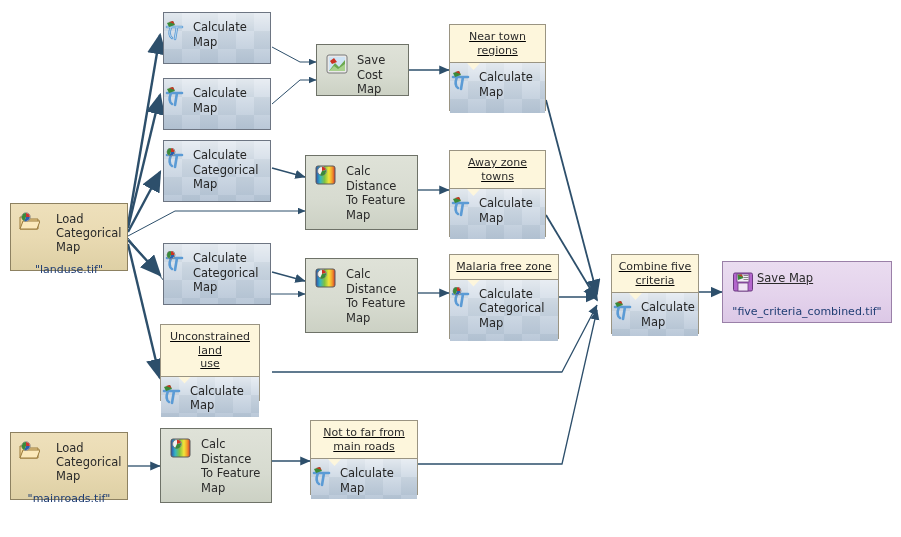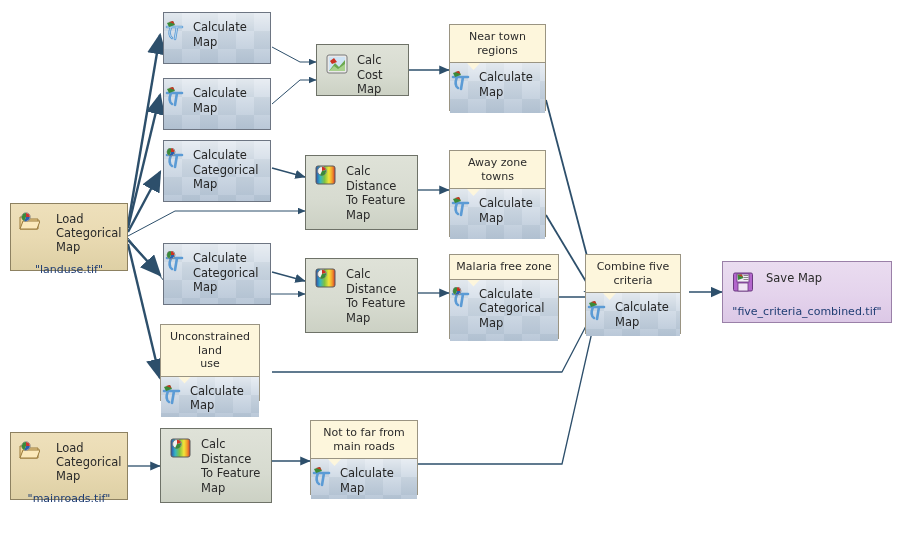--- a/index.html
+++ b/index.html
@@ -20,21 +20,21 @@
     font-size:11px;color:#1f3d73;text-align:center;margin-top:9px;
     font-family:"DejaVu Sans",sans-serif;
   }
 
   
   .save{
     background:linear-gradient(180deg,#eadcf0 0%,#e4d3ec 55%,#dcc8e6 100%);
     border:1px solid #9a80a8;
   }
   .save .row{display:flex;align-items:flex-start;padding:9px 6px 0 9px;}
-  .save .txt{font-size:11.5px;color:#2a2a2a;line-height:14px;margin-left:12px;}
+  .save .txt{font-size:11.5px;color:#2a2a2a;line-height:14px;margin-left:3px;text-decoration:underline;}
   .save .file{font-size:11px;color:#1f3d73;text-align:center;margin-top:12px;}
 
   
   .op{
     background:linear-gradient(180deg,#dfe2d8 0%,#d7dbd0 60%,#ccd1c4 100%);
     border:1px solid #6e7268;
   }
   .op .row{display:flex;align-items:flex-start;padding:8px 5px 0 9px;}
   .op .txt{font-size:11.5px;color:#2a2a2a;line-height:14.5px;margin-left:8px;}
 
@@ -44,21 +44,21 @@
     background-color:#c4d0de;
     background-image:
       linear-gradient(180deg, rgba(255,255,255,0.55) 0%, rgba(255,255,255,0.12) 42%, rgba(120,145,175,0.22) 100%),
       repeating-conic-gradient(#cdd8e4 0% 25%, #c0cdda 0% 50%);
     background-size:100% 100%, 36px 36px;
   }
   .calc .row{display:flex;align-items:flex-start;padding:7px 5px 0 0;}
   .calc .txt{font-size:11.5px;color:#252525;line-height:14.5px;margin-left:7px;}
 
   
-  .group{border:1px solid #9a9482;background:#7dd3fc;}
+  .group{border:1px solid #9a9482;background:#7dd3fc;text-decoration:underline;}
   .group > .gtitle{
     font-size:11px;color:#2b2b2b;text-align:center;line-height:13.5px;
     padding:5px 4px 5px 4px;background:#fdf6dc;
   }
   .group > .inner{
     position:relative;border-top:1px solid #9a9482;
     border-bottom:none;border-left:none;border-right:none;
   }
   .group .calc{border:none;}
   .group .notch{
@@ -228,21 +228,21 @@
   <div class="node op" style="left:316px;top:44px;width:93px;height:52px;">
     <div class="row">
       <svg class="ico" width="23" height="22" viewBox="0 0 23 22">
         <rect x="1" y="2" width="20" height="18" rx="2" fill="#e9e9e9" stroke="#7a7a7a" stroke-width="1"></rect>
         <rect x="3" y="4" width="16" height="14" fill="#cfe4f5"></rect>
         <path d="M3,18 L9,10 L13,14 L19,7 L19,18 Z" fill="#6aa84f"></path>
         <path d="M3,18 L8,13 L12,16 L19,11 L19,18 Z" fill="#a8d18d"></path>
         <path d="M4,8 L8,5 L11,9 L6,11 Z" fill="#cc3322"></path>
       </svg>
       <div class="txt">
-        <div>Calc Cost</div>
+        <div>Save Cost</div>
         <div>Map</div>
       </div>
     </div>
   </div>
 
   <div class="node op" style="left:305px;top:155px;width:113px;height:75px;">
     <div class="row">
       <svg class="ico" width="23" height="23" viewBox="0 0 23 23">
         <defs>
           <linearGradient id="rb1" x1="0" y1="0" x2="1" y2="0">
@@ -432,21 +432,21 @@
           <div class="txt">
             <div>Calculate</div>
             <div>Map</div>
           </div>
         </div>
       </div>
       <div class="notch"></div>
     </div>
   </div>
 
-  <div class="node group" style="left:585px;top:254px;width:96px;height:80px;">
+  <div class="node group" style="left:611px;top:254px;width:88px;height:80px;">
     <div class="gtitle">
       <div>Combine five</div>
       <div>criteria</div>
     </div>
     <div class="inner" style="height:43px;">
       <div class="calc" style="position:absolute;inset:0;">
         <div class="row">
           <svg class="ico" width="22" height="22" viewBox="0 0 22 22">
             <path d="M3,7 L18,7 M13,7 L11,19 M7,7 C5,12 5,16 8,18" stroke="#5b9bd5" stroke-width="2.6" fill="none" stroke-linecap="round"></path>
             <path d="M3,3 L9,1 L11,5 L5,7 Z" fill="#3a8a3a"></path>

